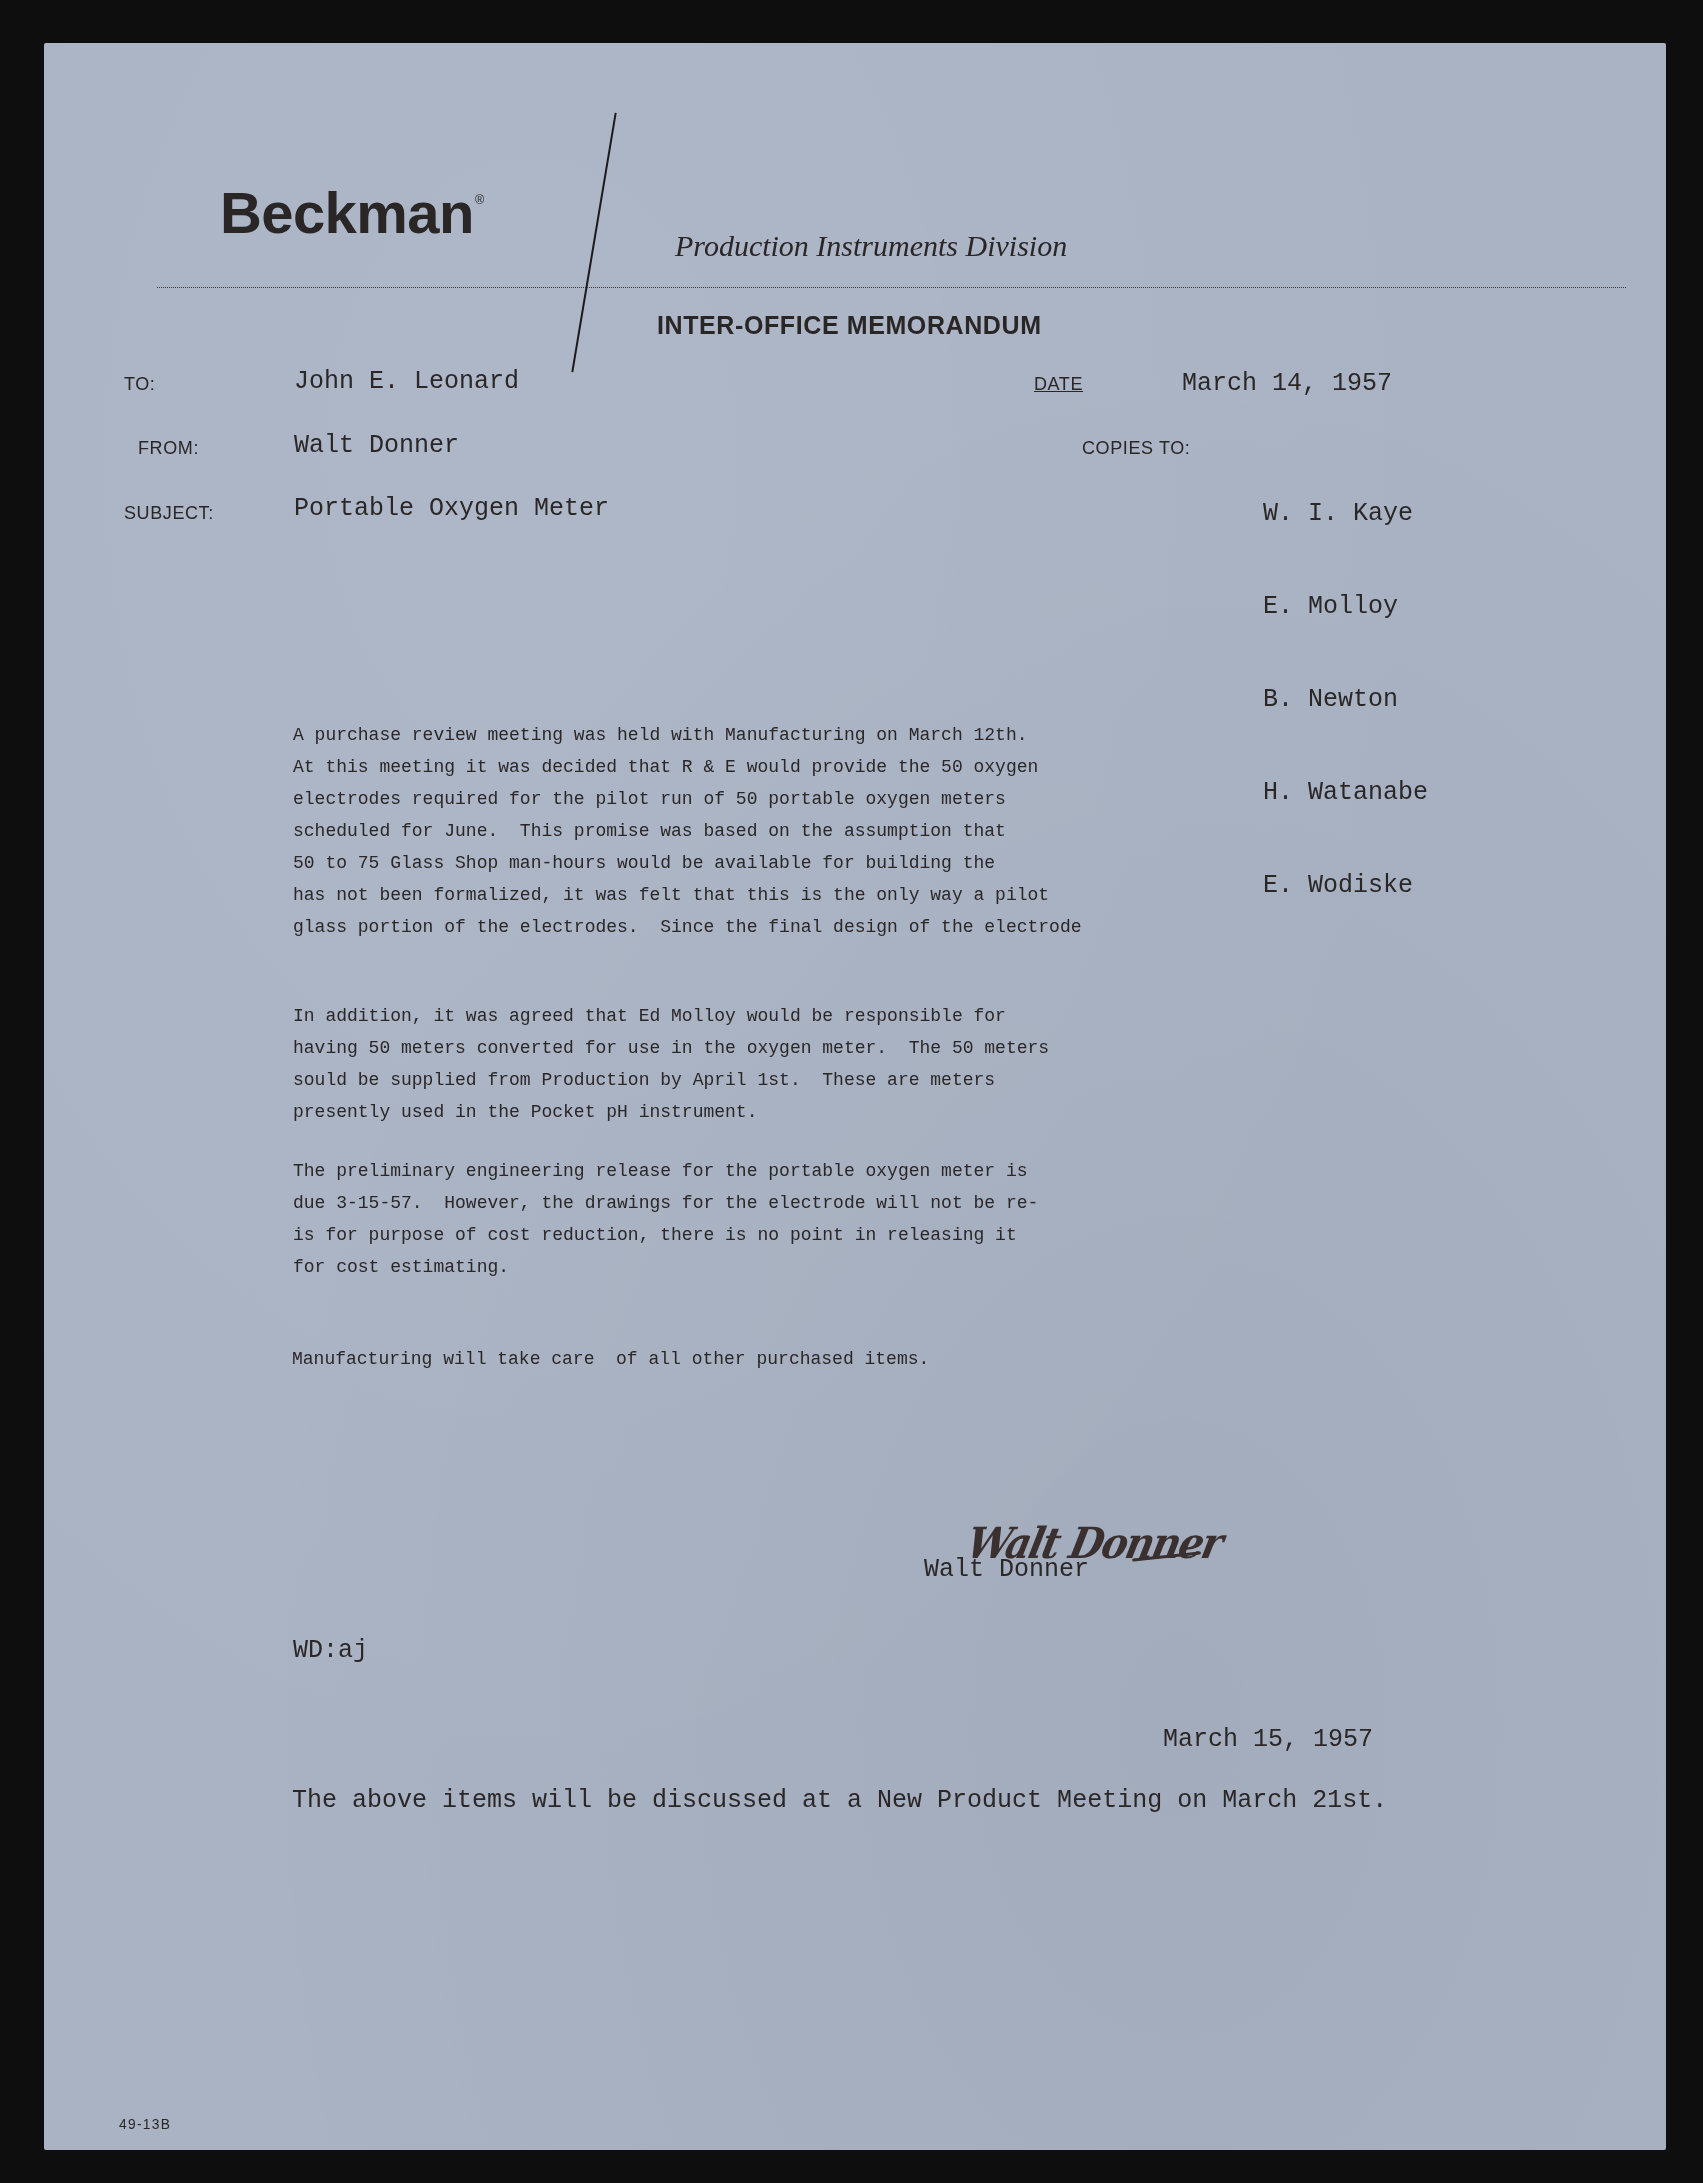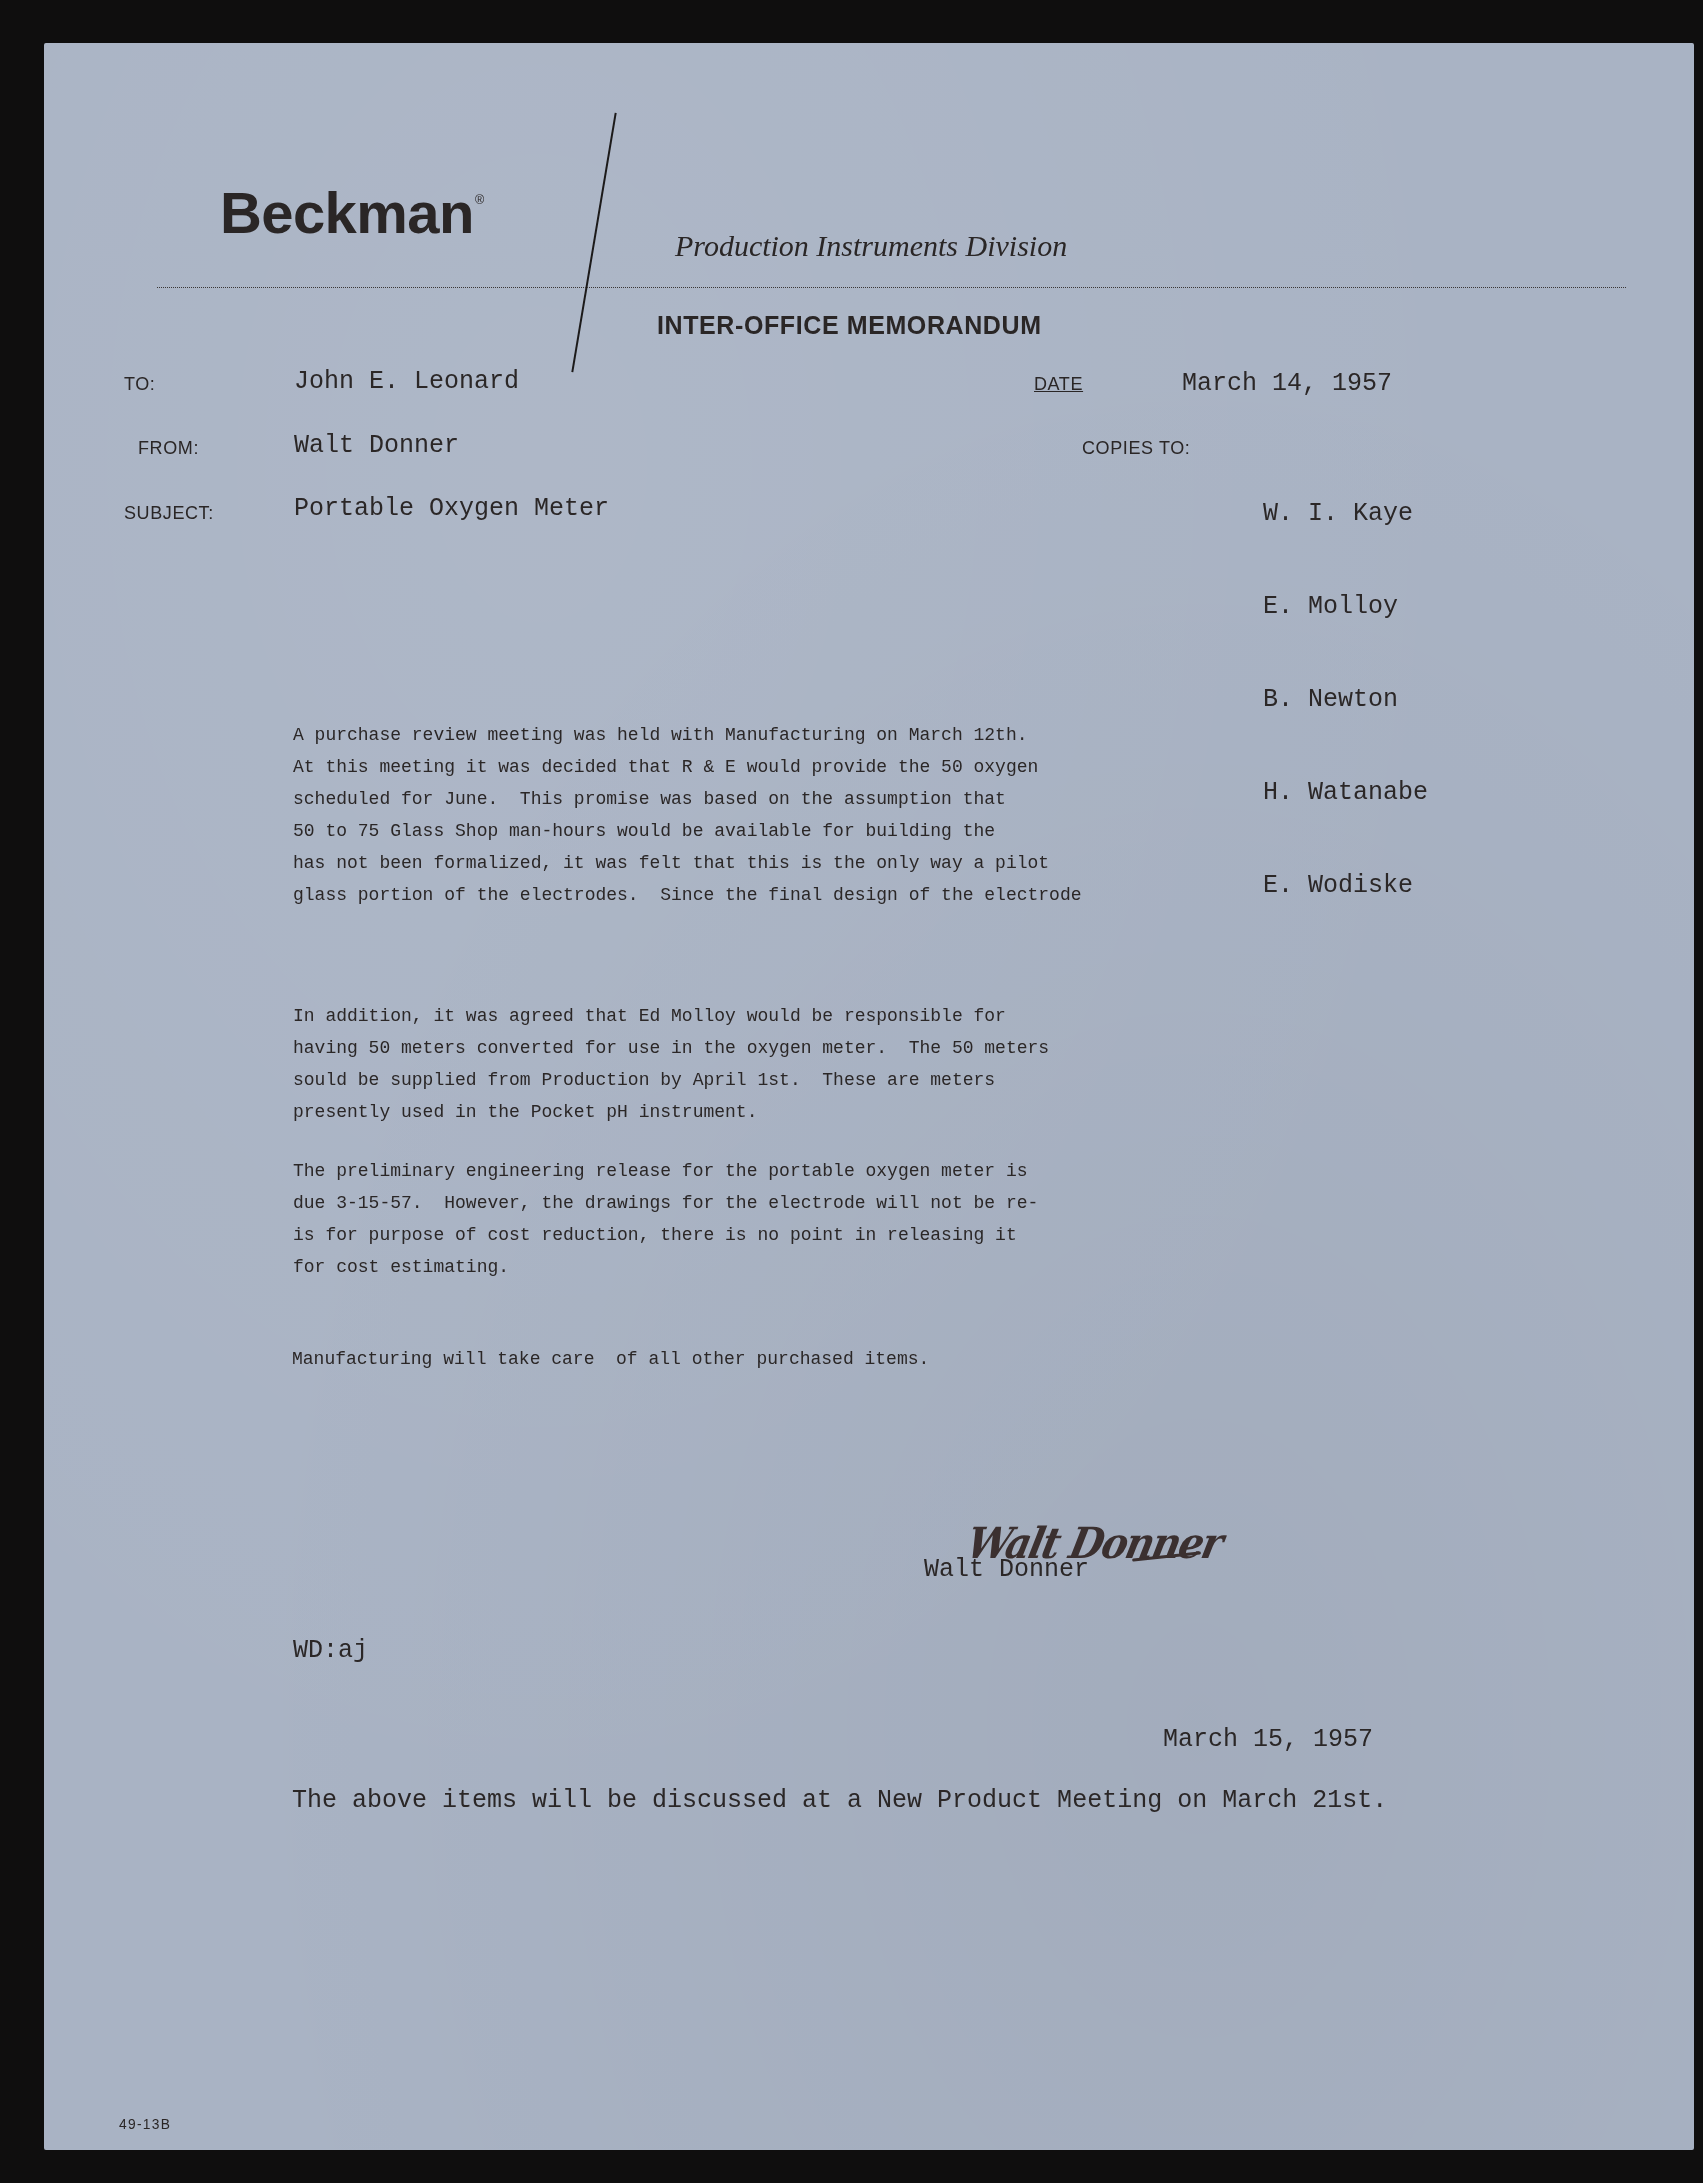--- a/index.html
+++ b/index.html
@@ -14,21 +14,20 @@
       position: absolute;
       left: 44px;
       top: 43px;
       width: 1622px;
       height: 2107px;
       background: #a9b3c4;
       background-image:
         radial-gradient(ellipse at 30% 20%, rgba(255,255,255,0.06), rgba(0,0,0,0) 60%),
         radial-gradient(ellipse at 70% 80%, rgba(0,0,0,0.04), rgba(0,0,0,0) 60%);
       border-radius: 1.9px;
-      padding-left: 28px;
     }
     .abs { position: absolute; }
     .logo {
       left: 176px; top: 136px;
       font-family: "Liberation Sans", sans-serif;
       font-weight: bold;
       font-size: 58px;
       color: #2a2626;
       letter-spacing: -0.6px;
     }
@@ -148,20 +147,21 @@
     <span class="cc">W. I. Kaye</span>
     <span class="cc">E. Molloy</span>
     <span class="cc">B. Newton</span>
     <span class="cc">H. Watanabe</span>
     <span class="cc">E. Wodiske</span>
   </div>
 
   <div class="abs body-block" style="top:676px; left:249px;">
     <span class="line">A purchase review meeting was held with Manufacturing on March 12th.</span>
     <span class="line">At this meeting it was decided that R &amp; E would provide the 50 oxygen</span>
+    <span class="line">electrodes required for the pilot run of 50 portable oxygen meters</span>
     <span class="line">scheduled for June.  This promise was based on the assumption that</span>
     <span class="line">50 to 75 Glass Shop man-hours would be available for building the</span>
     <span class="line">has not been formalized, it was felt that this is the only way a pilot</span>
     <span class="line">glass portion of the electrodes.  Since the final design of the electrode</span>
   </div>
 
   <div class="abs body-block" style="top:957px; left:249px;">
     <span class="line">In addition, it was agreed that Ed Molloy would be responsible for</span>
     <span class="line">having 50 meters converted for use in the oxygen meter.  The 50 meters</span>
     <span class="line">sould be supplied from Production by April 1st.  These are meters</span>

